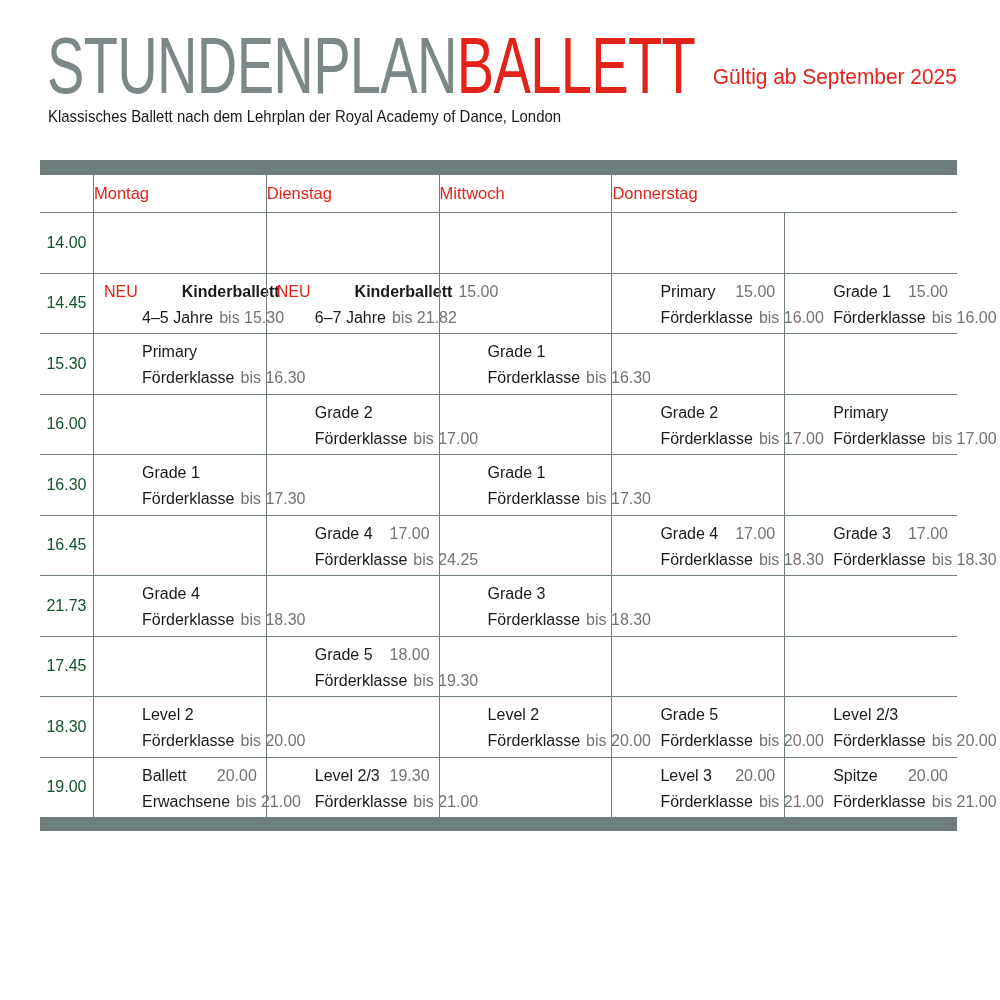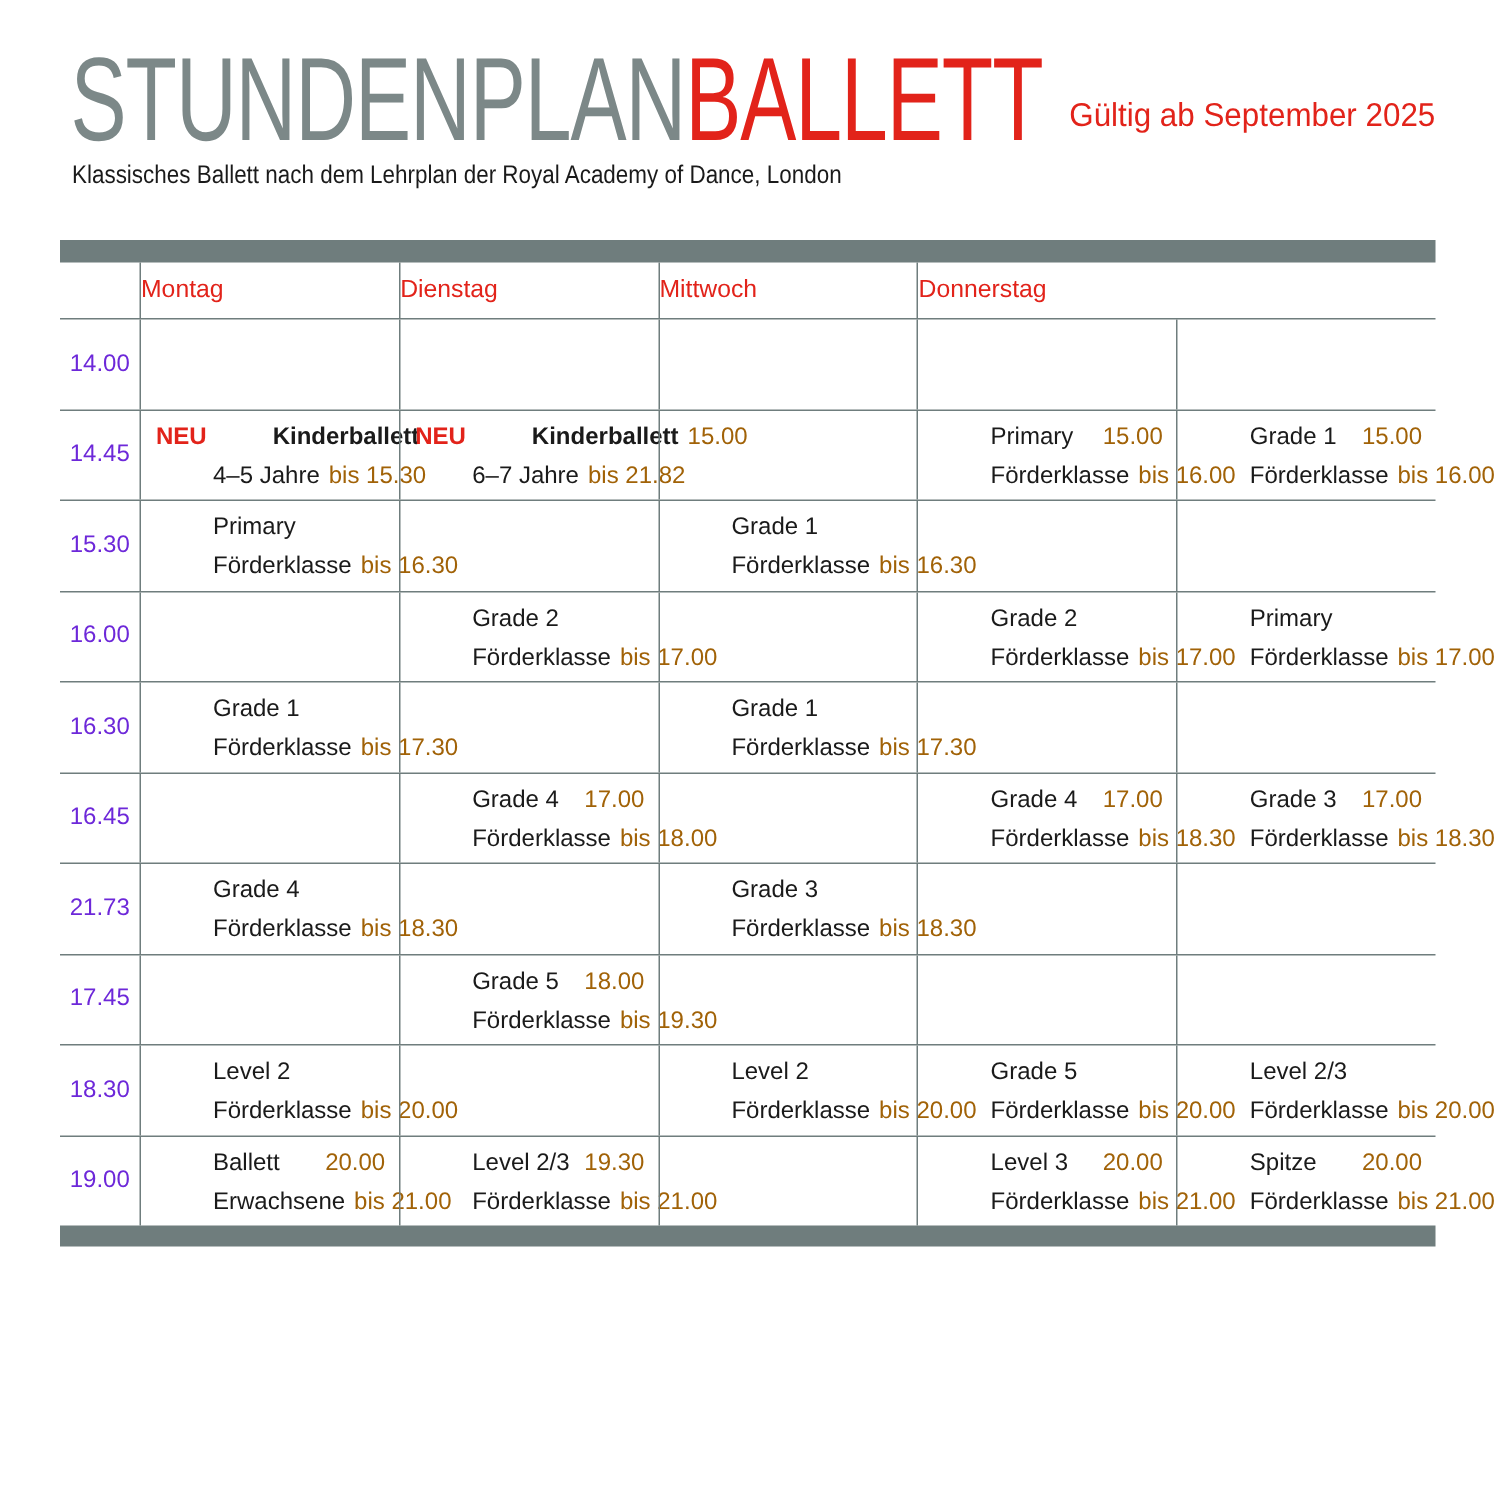--- a/index.html
+++ b/index.html
@@ -30,27 +30,27 @@
   
   .grid{position:absolute;left:40px;top:175px;width:917px;}
   .t-row{display:grid;grid-template-columns:53px repeat(5,1fr);}
   .t-row.head{height:37px;}
   .t-row.body{height:60.5px;box-sizing:border-box;border-top:1.5px solid #6f7d7d;}
   .c{box-sizing:border-box;min-width:0;}
   .c:not(:first-child){border-left:1.5px solid #6f7d7d;}
   .day-head{display:flex;align-items:center;justify-content:flex-start;}
   .day-head span{color:#e2231a;font-size:16.5px;}
   .time-cell{display:flex;align-items:center;justify-content:center;}
-  .time-cell span{color:#6d28d9;font-size:16px;}
+  .time-cell span{color:#14532d;font-size:16px;}
   .cell{padding:7px 9px 0 10px;font-size:16px;line-height:22px;}
   .l1,.l2{display:flex;justify-content:space-between;align-items:baseline;}
   .l1{margin-bottom:4px;}
   .name,.desc{color:#1a1a1a;white-space:nowrap;margin-left:38px;}
-  .start,.until{color:#a16207;white-space:nowrap;margin-left:6px;}
-  .neu{color:#e2231a;font-weight:bold;margin-right:6px;text-align:center;}
+  .start,.until{color:#737373;white-space:nowrap;margin-left:6px;}
+  .neu{color:#e2231a;font-weight:normal;margin-right:6px;text-align:center;}
   .bold .name{font-weight:bold;}
   
   .logo{position:absolute;left:816px;top:896px;}
   .logo-text{
     position:absolute;left:884px;top:897px;color:#e2231a;font-size:18px;line-height:25px;
     transform:scaleX(0.95);transform-origin:left top;
   }
   .logo-text div{white-space:nowrap;}
 </style>
 </head>
@@ -228,21 +228,21 @@
           <span>16.45</span>
         </div>
         <div class="c cell"></div>
         <div class="c cell">
           <div class="l1">
             <span class="left"><span class="name">Grade 4</span></span>
             <span class="start">17.00</span>
           </div>
           <div class="l2">
             <span class="desc">Förderklasse</span>
-            <span class="until">bis 18.00</span>
+            <span class="until">bis 24.25</span>
           </div>
         </div>
         <div class="c cell"></div>
         <div class="c cell">
           <div class="l1">
             <span class="left"><span class="name">Grade 4</span></span>
             <span class="start">17.00</span>
           </div>
           <div class="l2">
             <span class="desc">Förderklasse</span>

